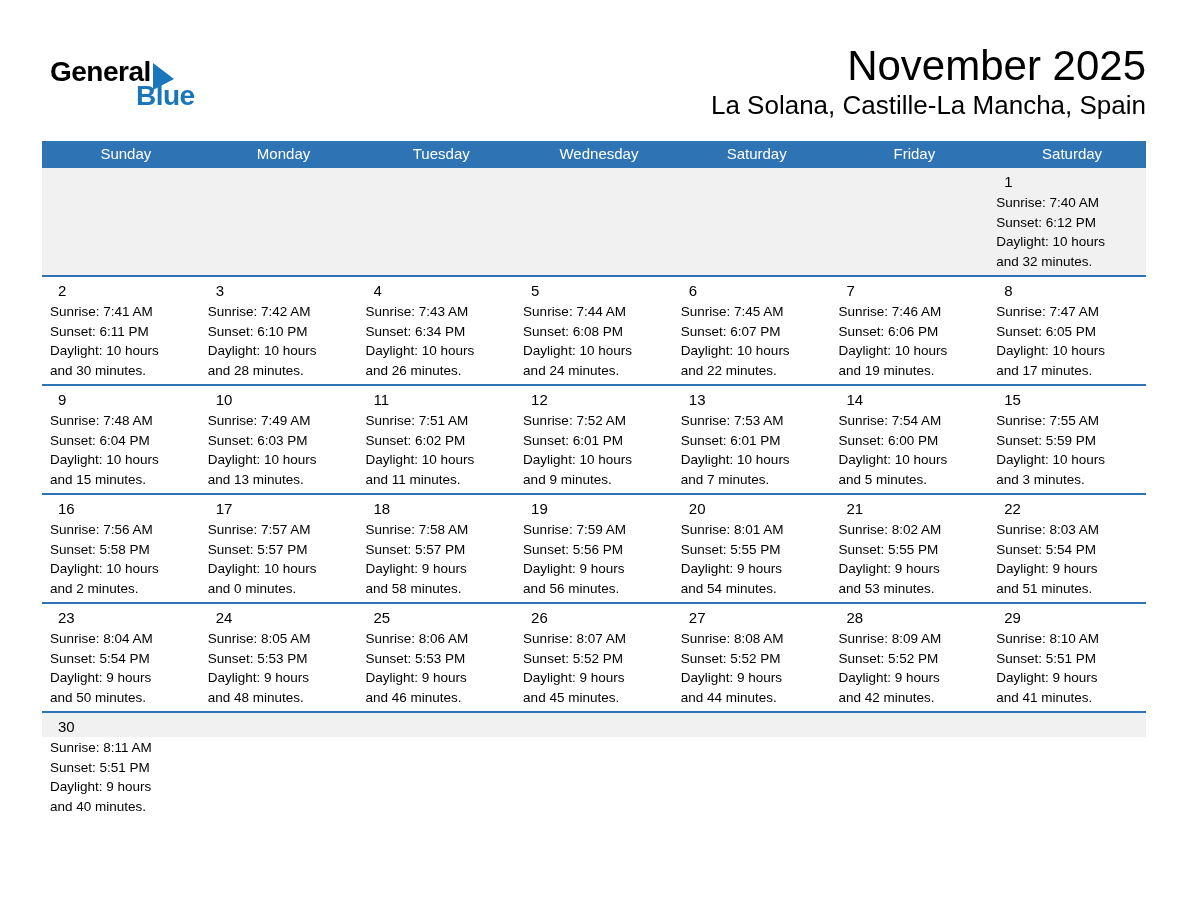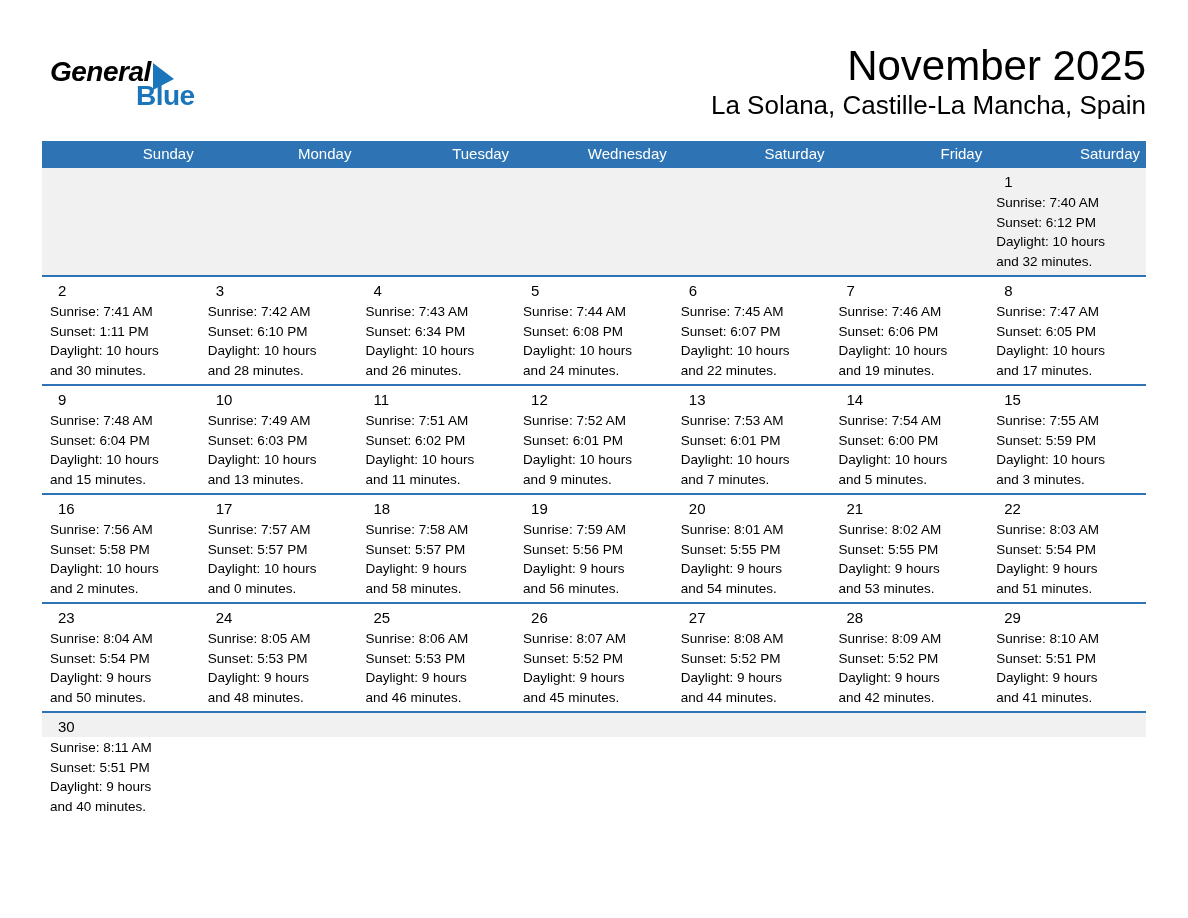--- a/index.html
+++ b/index.html
@@ -17,38 +17,38 @@
     overflow:hidden;
   }
   .page{padding:0 42px;}
   .top-header{
     display:flex;
     justify-content:space-between;
     align-items:flex-start;
     padding:40px 0 20px 0;
   }
   .logo{padding-left:8px;padding-top:18px;}
-  .logo-line1{display:flex;align-items:flex-end;font-style:italic;}
+  .logo-line1{display:flex;align-items:flex-end;}
   .logo-general{font-size:28px;font-weight:700;letter-spacing:-0.5px;line-height:1;}
   .logo-tri{color:var(--logo-blue);display:inline-flex;margin-left:2px;position:relative;top:4px;}
   .logo-blue{font-size:28px;font-weight:700;letter-spacing:-0.5px;line-height:1;color:var(--logo-blue);margin-left:86px;margin-top:-4px;}
   .title-block{text-align:right;padding-top:2px;}
   .month-title{font-size:42px;font-weight:400;line-height:1.15;text-align:right;}
   .location-subtitle{font-size:26px;font-weight:400;}
   table.calendar{
     width:100%;
     border-collapse:collapse;
     table-layout:fixed;
   }
   thead th{
     background:var(--header-blue);
     color:#ffffff;
     font-weight:400;
     font-size:15px;
-    text-align:right;
+    text-align:center;
     height:22px;
     padding:4px 6px 4px 16px;
   }
   tbody tr{border-top:2px solid var(--line-blue);}
   tbody td{
     vertical-align:top;
     height:109px;
     padding:3px 4px 2px 0;
     font-size:13.5px;
   }
@@ -105,21 +105,21 @@
             <div class="detail">Sunrise: 7:40 AM</div>
             <div class="detail">Sunset: 6:12 PM</div>
             <div class="detail">Daylight: 10 hours</div>
             <div class="detail">and 32 minutes.</div>
           </td>
         </tr>
         <tr>
           <td>
             <div class="daynum">2</div>
             <div class="detail">Sunrise: 7:41 AM</div>
-            <div class="detail">Sunset: 1:11 PM</div>
+            <div class="detail">Sunset: 6:11 PM</div>
             <div class="detail">Daylight: 10 hours</div>
             <div class="detail">and 30 minutes.</div>
           </td>
           <td>
             <div class="daynum">3</div>
             <div class="detail">Sunrise: 7:42 AM</div>
             <div class="detail">Sunset: 6:10 PM</div>
             <div class="detail">Daylight: 10 hours</div>
             <div class="detail">and 28 minutes.</div>
           </td>

